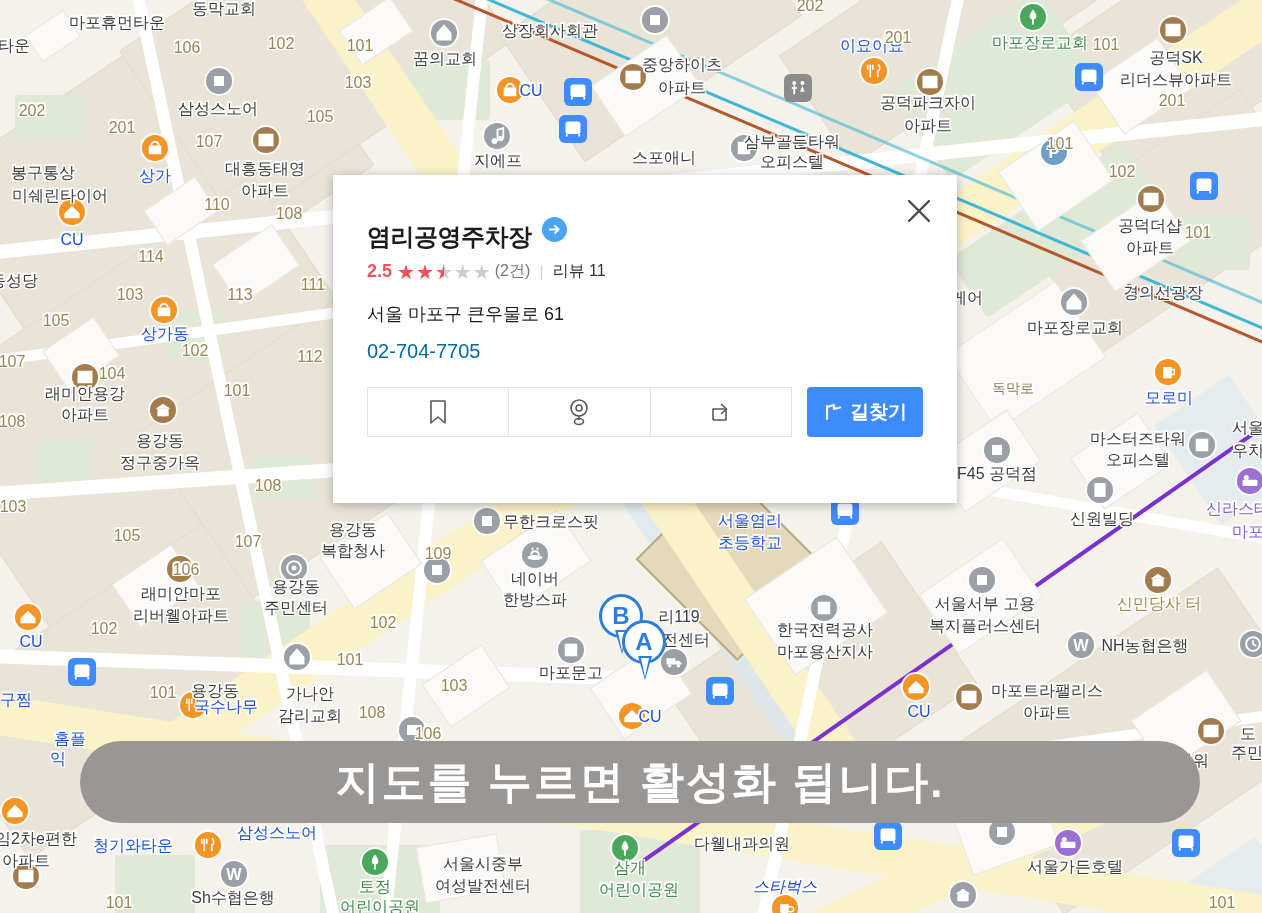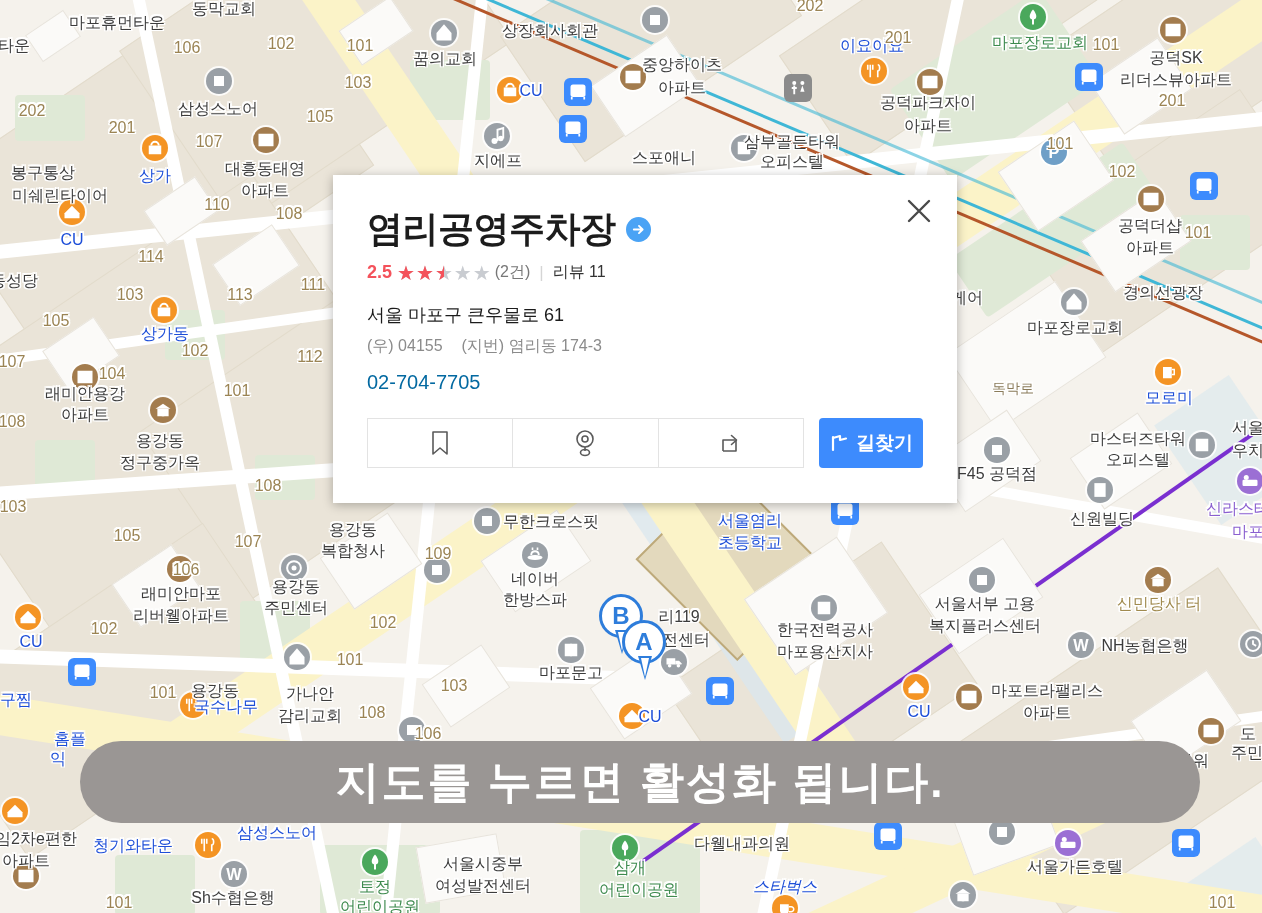--- a/index.html
+++ b/index.html
@@ -128,22 +128,23 @@
   #card-close {
     position:absolute; right:14px; top:12px;
     width:48px; height:48px;
     display:flex; align-items:center; justify-content:center;
     cursor:pointer;
   }
   #card-close svg { display:block; }
   .card-inner { padding:30px 34px 0 34px; }
   .title-row { display:flex; align-items:center; gap:10px; }
   #place-title {
-    font-size:36px; font-weight:700; color:#1c1c1c;
+    font-size:24px; font-weight:700; color:#1c1c1c;
     letter-spacing:-0.5px;
+    margin-top:16px;
   }
   .arrow-badge {
     width:25px; height:25px; border-radius:50%;
     background:#4aa3f5; display:flex; align-items:center; justify-content:center;
     cursor:pointer;
   }
   .rating-row {
     display:flex; align-items:center; gap:0;
     margin-top:8px; font-size:17px;
   }
@@ -173,21 +174,21 @@
   }
   .act {
     flex:1; height:48px;
     border:1px solid #e3e3e3;
     border-left:none;
     display:flex; align-items:center; justify-content:center;
     cursor:pointer; background:#fff;
   }
   .act:first-child { border-left:1px solid #e3e3e3; }
   .dirbtn {
-    margin-left:15px; width:104px; height:50px;
+    margin-left:15px; width:116px; height:50px;
     background:#3d8bfd; border-radius:4px;
     display:flex; align-items:center; justify-content:center; gap:7px;
     color:#fff; font-size:19px; font-weight:600; cursor:pointer;
   }
 
   
   #toast {
     position:absolute;
     left:80px; top:741px;
     width:1120px; height:82px;
@@ -902,27 +903,20 @@
           <span class="base">★★★★★</span>
           <span class="fill" id="star-fill" style="width: 50%;">★★★★★</span>
         </span>
         <span class="rating-count">(2건)</span>
         <span class="rating-sep">|</span>
         <span class="review-count">리뷰 11</span>
       </div>
 
       <div id="address">서울 마포구 큰우물로 61</div>
 
-      <div id="address-sub">
-        <span>(우)</span>
-        <span>04155</span>
-        <span class="gap"></span>
-        <span>(지번)</span>
-        <span>염리동 174-3</span>
-      </div>
 
       <div id="phone">02-704-7705</div>
 
     </div>
 
     <div class="actions">
       <div class="act">
         <svg width="22" height="26" viewBox="0 0 22 26">
           <path d="M4 2 H18 V24 L11 18 L4 24 Z" fill="none" stroke="#5a5a5a" stroke-width="1.6" stroke-linejoin="round"></path>
         </svg>

